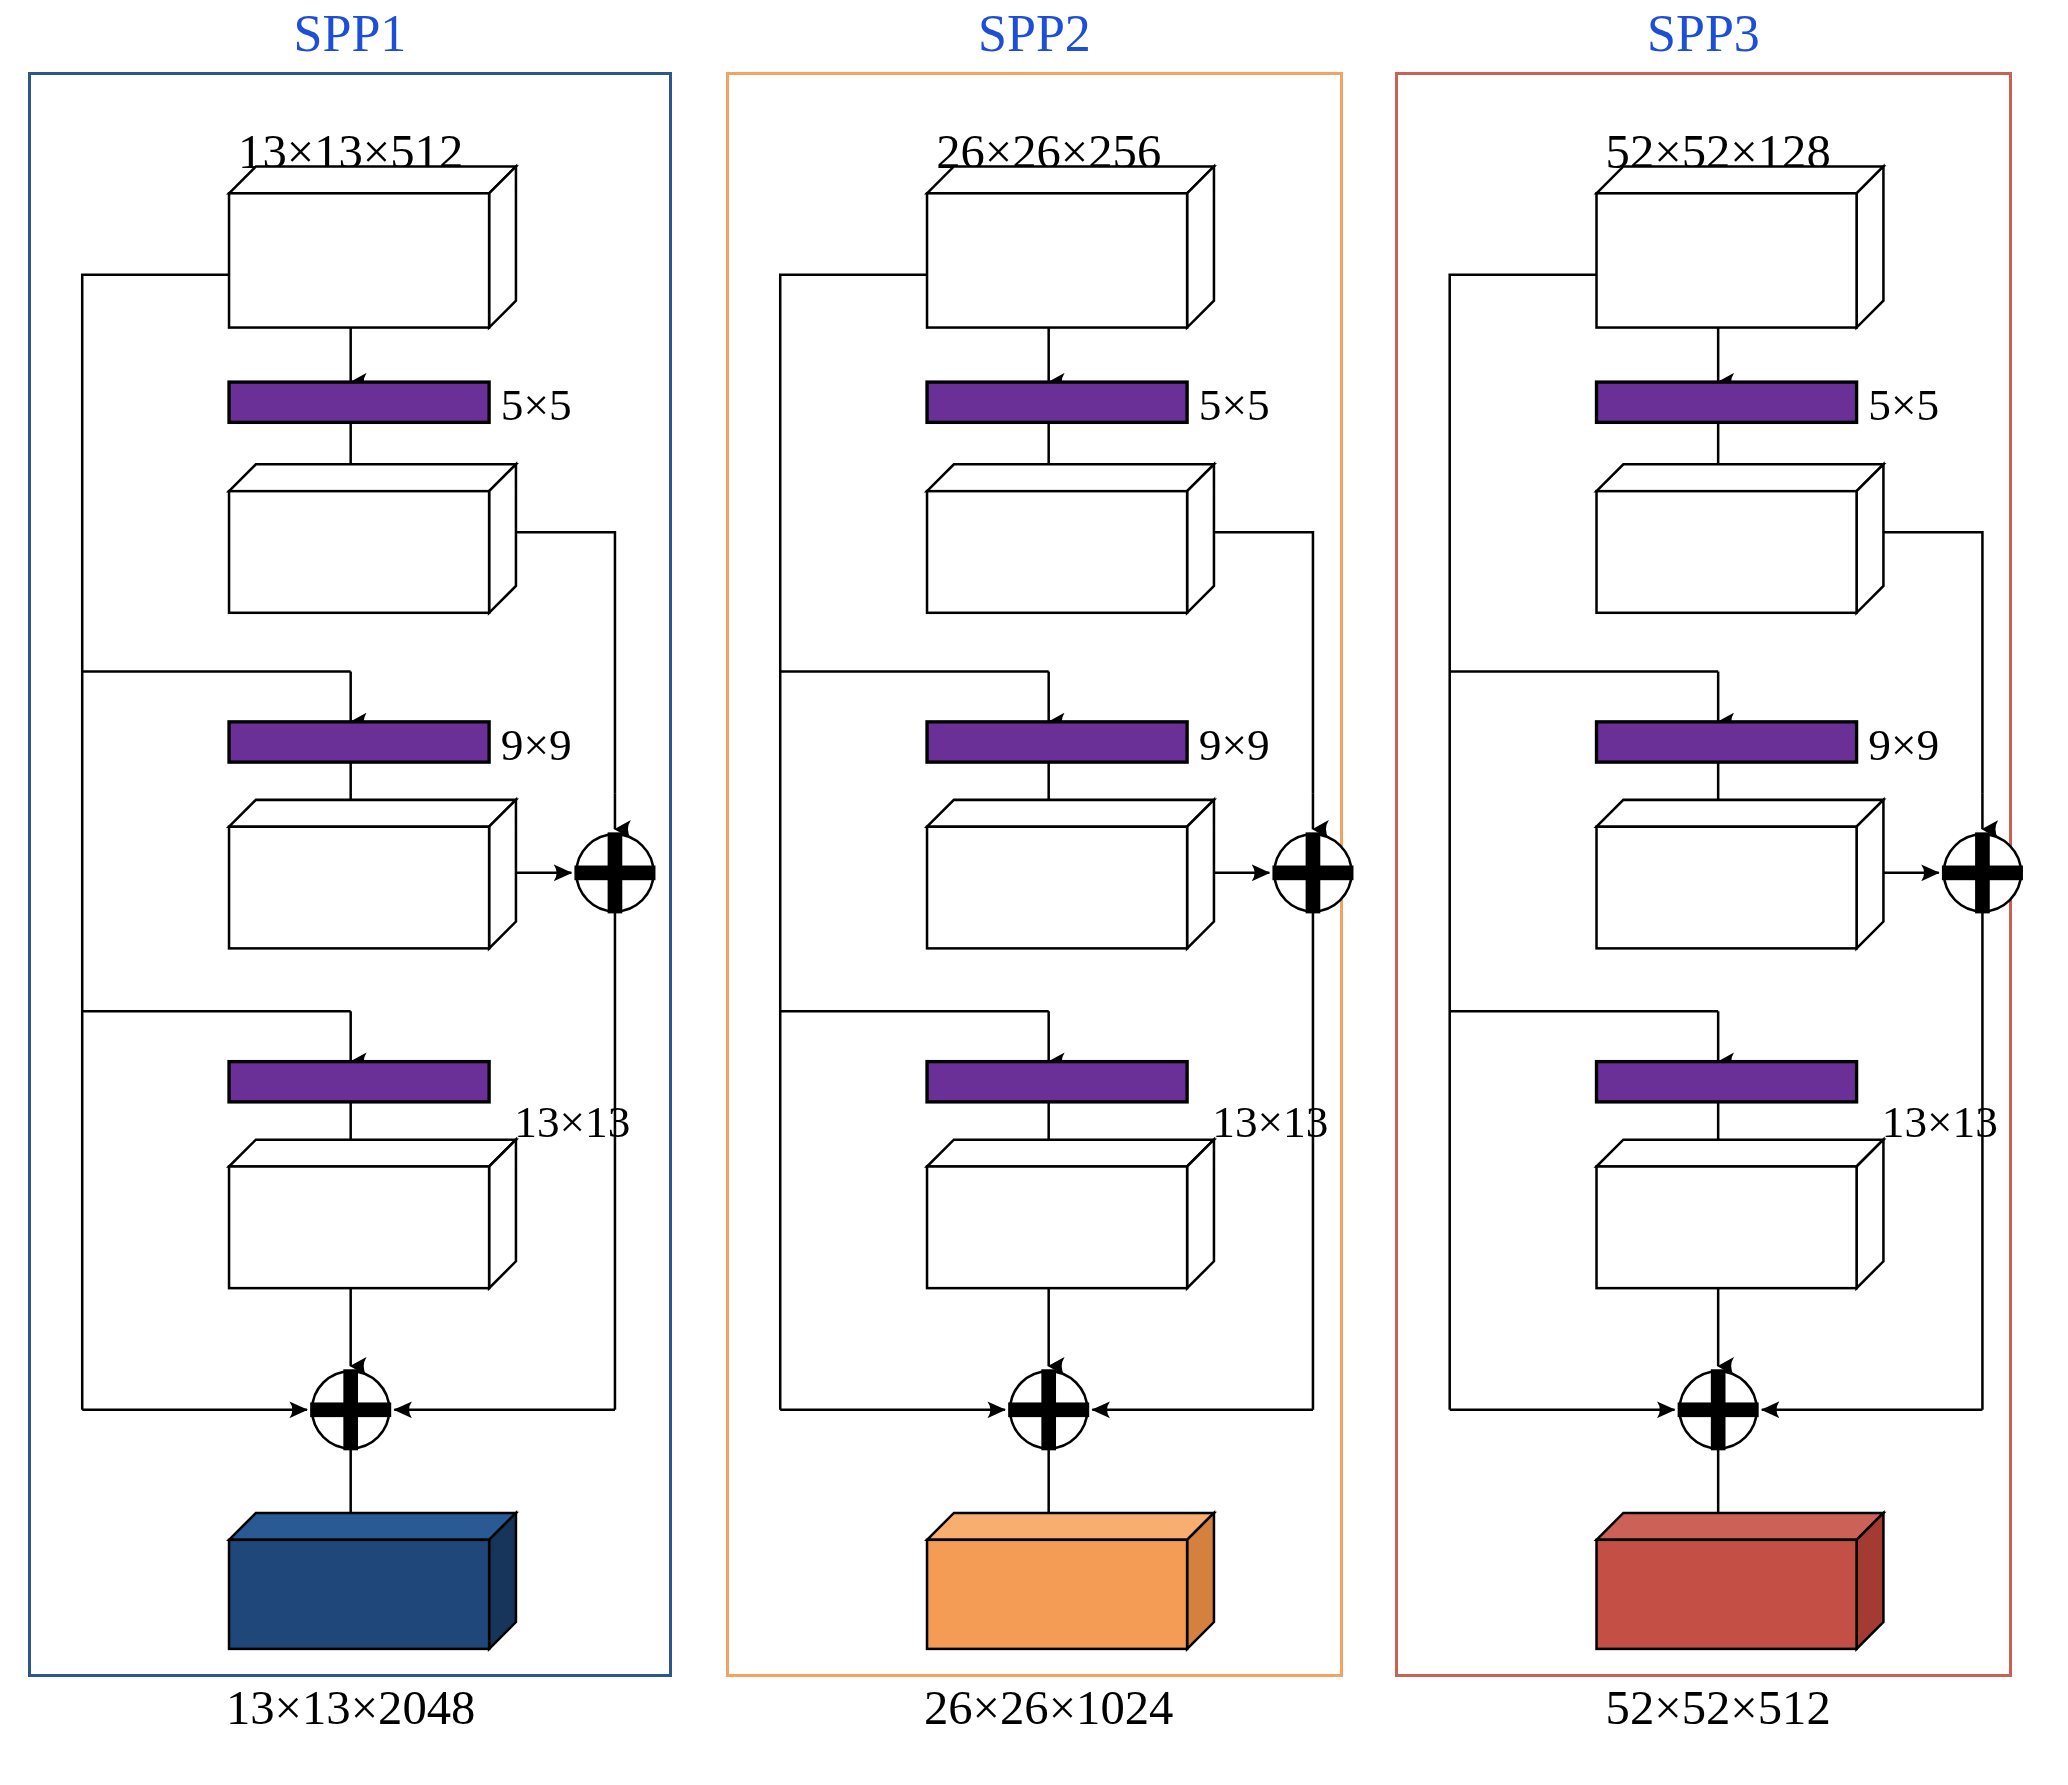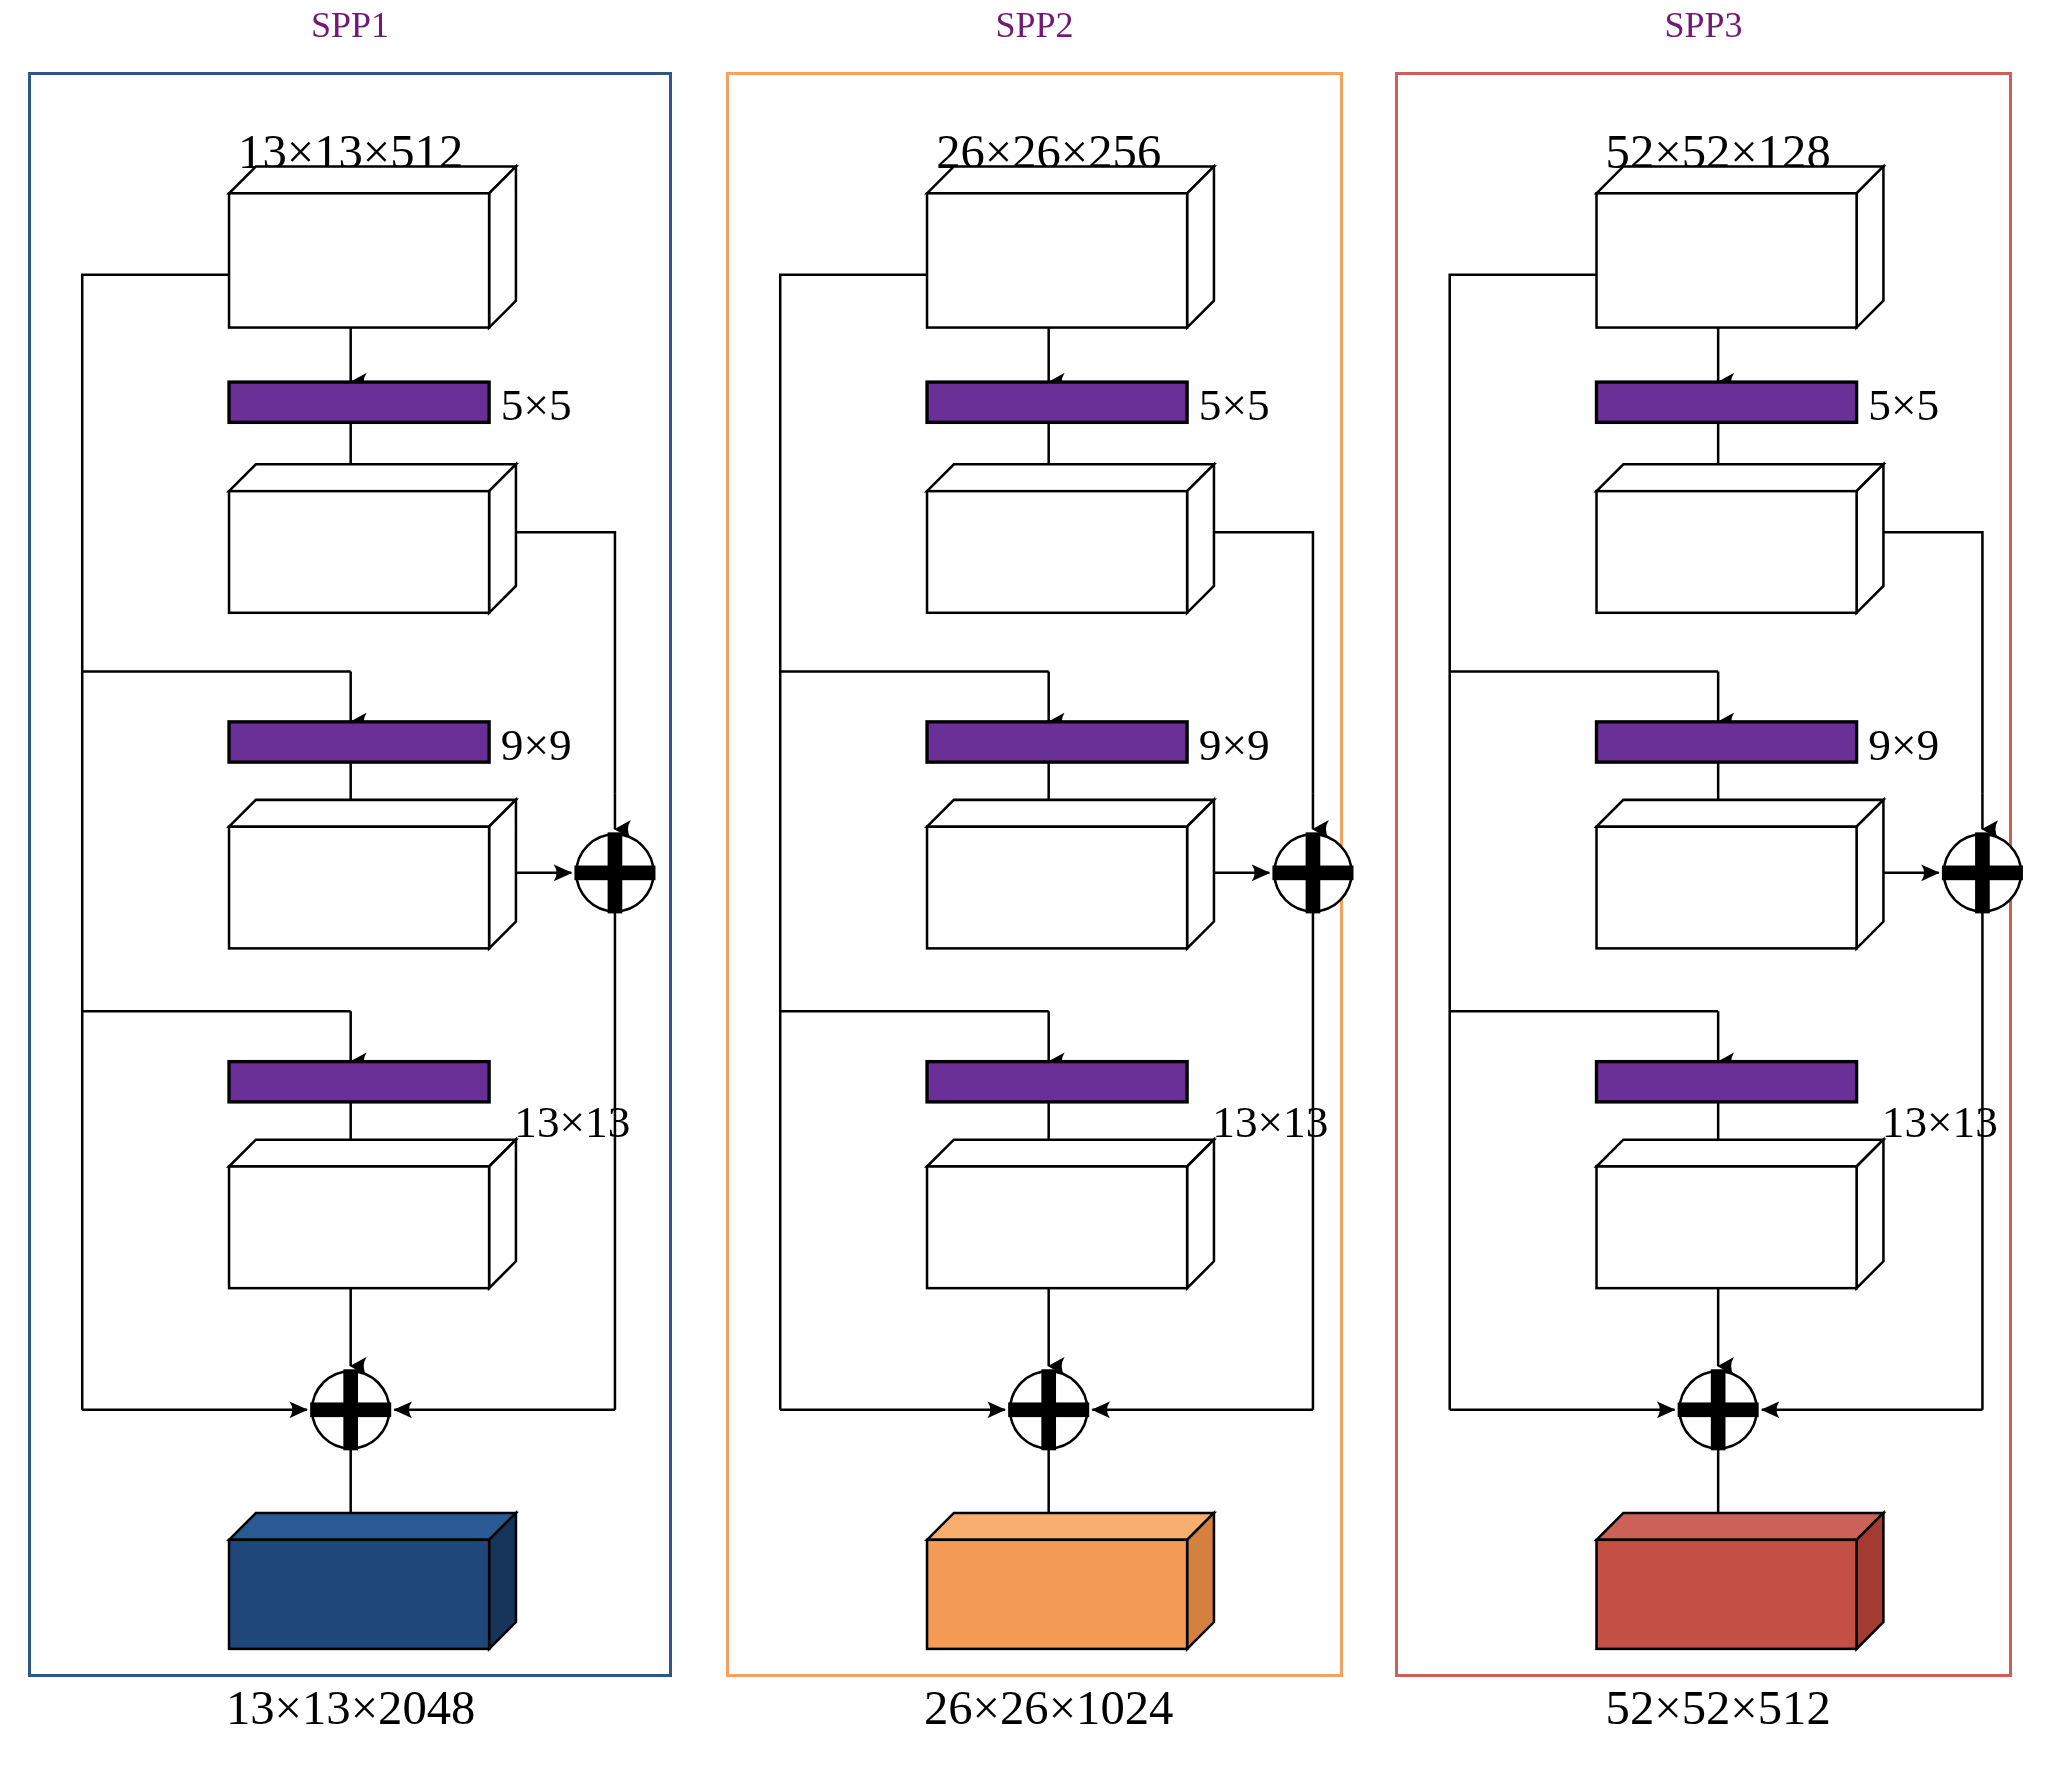--- a/index.html
+++ b/index.html
@@ -5,22 +5,22 @@
   html,body{margin:0;padding:0;background:#ffffff;}
   body{
     width:2068px;height:1786px;
     font-family:"Liberation Serif","DejaVu Serif",serif;
     overflow:hidden;
   }
   #stage{position:relative;width:2068px;height:1786px;}
   .panel-title{
     position:absolute;
     text-align:center;
-    font-size:36px;
-    color:#701a75;
+    font-size:52px;
+    color:#1d4ed8;
     font-family:"Liberation Serif","DejaVu Serif",serif;
     white-space:nowrap;
   }
   .panel-box{
     position:absolute;
     background:transparent;
     box-sizing:border-box;
   }
   svg{position:absolute;left:0;top:0;overflow:visible;}
 </style>

